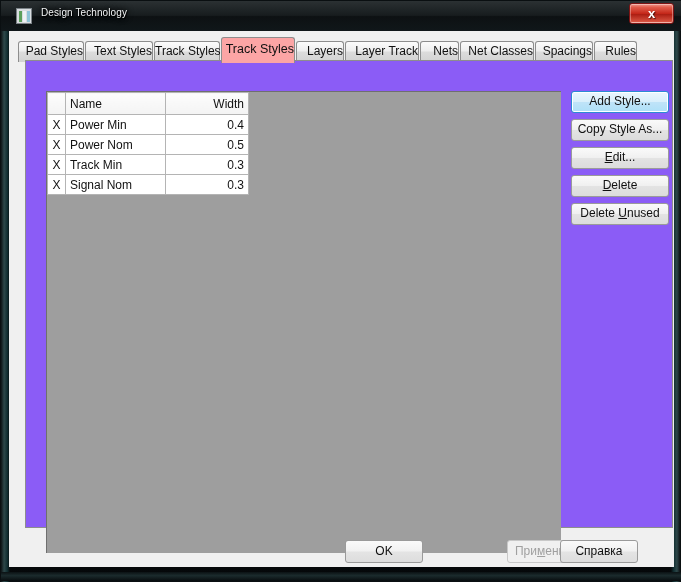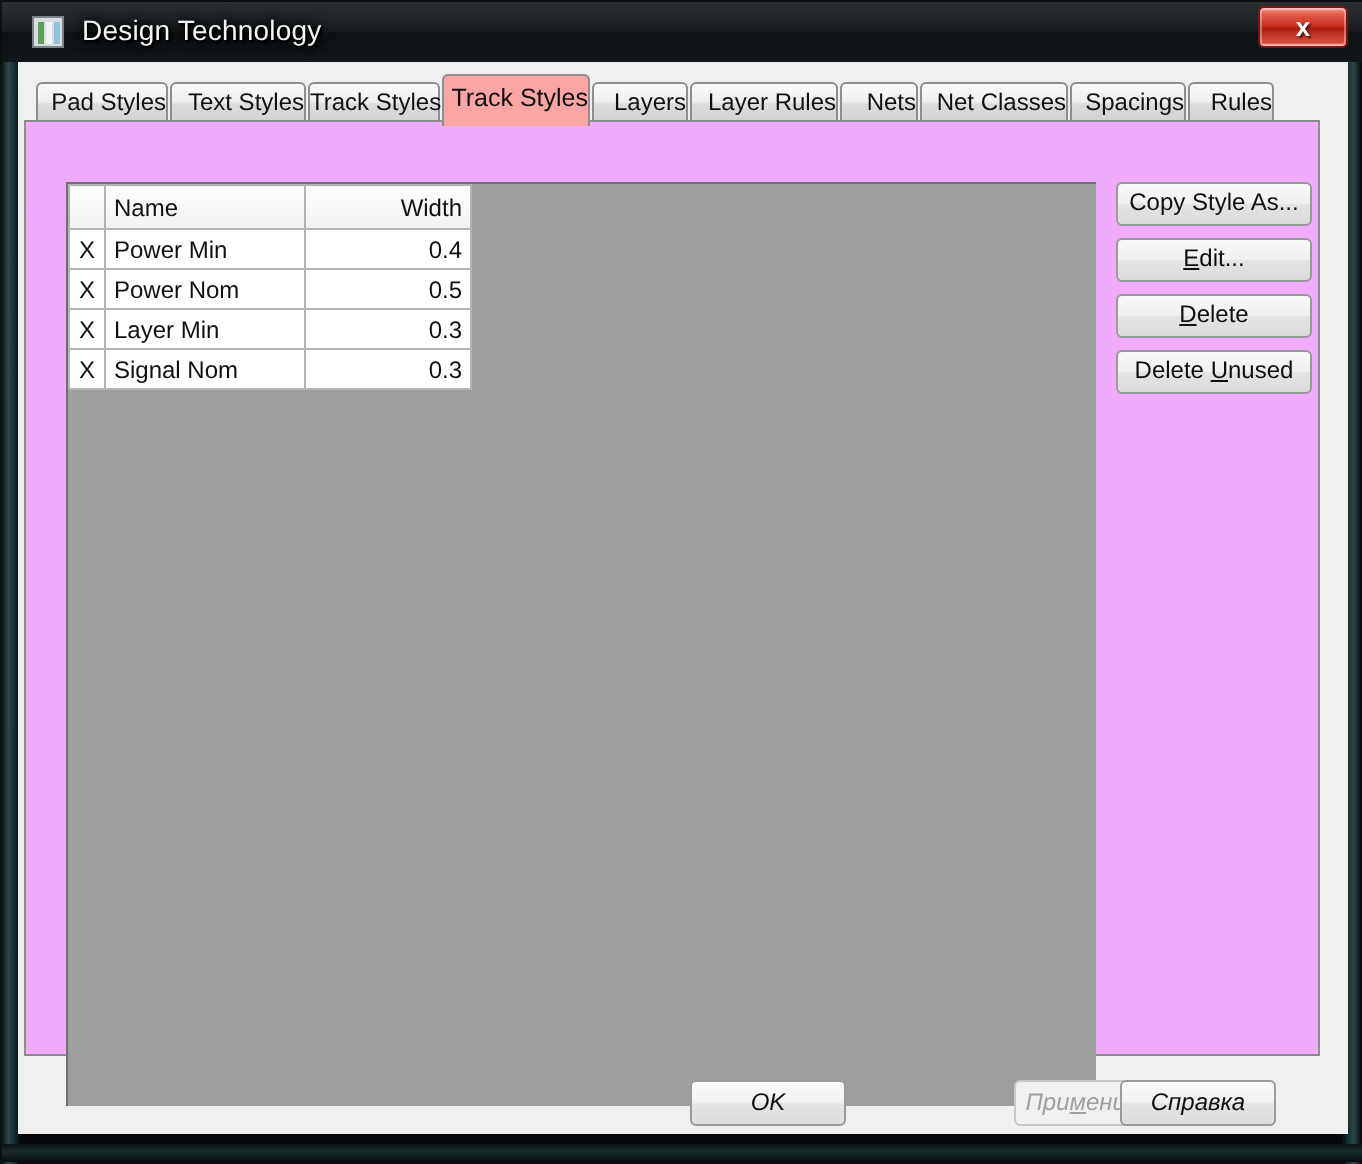--- a/index.html
+++ b/index.html
@@ -62,21 +62,21 @@
     overflow: hidden;
   }
   #title-icon .bar1 { position:absolute; left:2px; top:2px; width:3px; height:11px; background:#5b9f5b; }
   #title-icon .bar2 { position:absolute; left:6px; top:2px; width:3px; height:11px; background:#eef2f5; }
   #title-icon .bar3 { position:absolute; left:10px; top:2px; width:3px; height:11px; background:#8fc4d8; }
 
   #title-text {
     position: absolute;
     left: 40px; top: 6px;
     color: #f2f4f5;
-    font-size: 14px;
+    font-size: 10px;
     text-shadow: 0 0 4px #000, 0 0 7px #000, 1px 1px 1px #000;
     letter-spacing: .1px;
     white-space: nowrap;
   }
 
   #close-button {
     position: absolute;
     right: 8px; top: 2px;
     width: 45px; height: 21px;
     border: 1px solid #7c1414;
@@ -135,26 +135,26 @@
     line-height: 22px;
     background: #fca5a5;
     border-color: #8d8d8d;
     z-index: 5;
     font-size: 12.5px;
   }
 
   
   #tabpanel {
     position: absolute;
-    left: 3px; top: 29px;
+    left: 16px; top: 29px;
     width: 648px; height: 468px;
     box-sizing: border-box;
     border: 1px solid #8d8d8d;
     border-top: 1px solid #8d8d8d;
-    background: #f0abfc;
+    background: #8b5cf6;
   }
 
   
   #gray-area {
     position: absolute;
     left: 20px; top: 30px;
     width: 515px; height: 462px;
     background: #9e9e9e;
     border-left: 1px solid #6f6f6f;
     border-top: 1px solid #6f6f6f;
@@ -241,21 +241,20 @@
     border: 1px solid #9a9a9a;
     border-radius: 3px;
     background: linear-gradient(180deg,#fafafa 0%, #f1f1f1 48%, #e4e4e4 52%, #dddddd 100%);
     color: #101010;
     font-family: "Liberation Sans", sans-serif;
     font-size: 12px;
     line-height: 20px;
     text-align: center;
     cursor: pointer;
     white-space: nowrap;
-    font-style: italic;
   }
   .bbtn.disabled {
     color: #a0a0a0;
     border-color: #c8c8c8;
     background: #f0f0f0;
     cursor: default;
   }
   .bbtn u { text-decoration: underline; }
 </style>
 </head>
@@ -280,21 +279,21 @@
   </div>
 
   <div id="client">
 
     <div id="tabstrip">
         <div class="tab" style="left: 0px; width: 66px;">Pad Styles</div>
         <div class="tab" style="left: 67px; width: 68px;">Text Styles</div>
         <div class="tab" style="left: 136px; width: 66px;">Track Styles</div>
         <div class="tab active" style="left: 203px; width: 74px;">Track Styles</div>
         <div class="tab" style="left: 278px; width: 48px;">Layers</div>
-        <div class="tab" style="left: 327px; width: 74px;">Layer Rules</div>
+        <div class="tab" style="left: 327px; width: 74px;">Layer Track</div>
         <div class="tab" style="left: 402px; width: 39px;">Nets</div>
         <div class="tab" style="left: 442px; width: 74px;">Net Classes</div>
         <div class="tab" style="left: 517px; width: 58px;">Spacings</div>
         <div class="tab" style="left: 576px; width: 43px;">Rules</div>
       </div>
 
     <div id="tabpanel">
 
       <div id="gray-area">
         <table id="table">
@@ -311,33 +310,34 @@
                 <td class="col-name">Power Min</td>
                 <td class="col-width">0.4</td>
               </tr>
               <tr>
                 <td class="col-mark">X</td>
                 <td class="col-name">Power Nom</td>
                 <td class="col-width">0.5</td>
               </tr>
               <tr>
                 <td class="col-mark">X</td>
-                <td class="col-name">Layer Min</td>
+                <td class="col-name">Track Min</td>
                 <td class="col-width">0.3</td>
               </tr>
               <tr>
                 <td class="col-mark">X</td>
                 <td class="col-name">Signal Nom</td>
                 <td class="col-width">0.3</td>
               </tr>
             </tbody>
         </table>
       </div>
 
       <div id="side-buttons">
+          <div class="btn default">Add Style...</div>
           <div class="btn">Copy Style As...</div>
           <div class="btn"><u>E</u>dit...</div>
           <div class="btn"><u>D</u>elete</div>
           <div class="btn">Delete <u>U</u>nused</div>
         </div>
     </div>
 
     <div id="bottom-buttons">
         <div class="bbtn" style="left: 336px;">OK</div>
         <div class="bbtn disabled" style="left: 498px;">При<u>м</u>енить</div>

